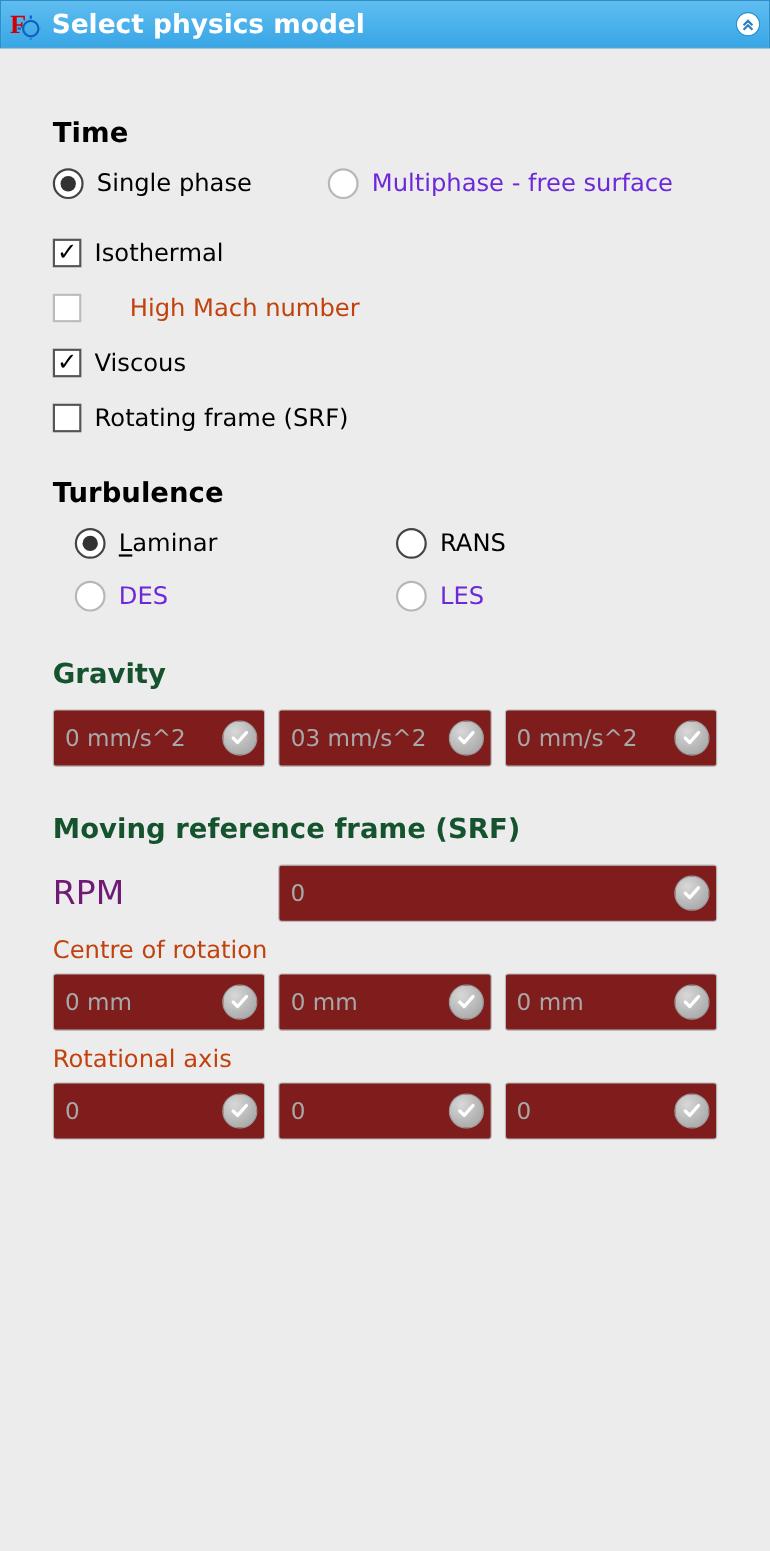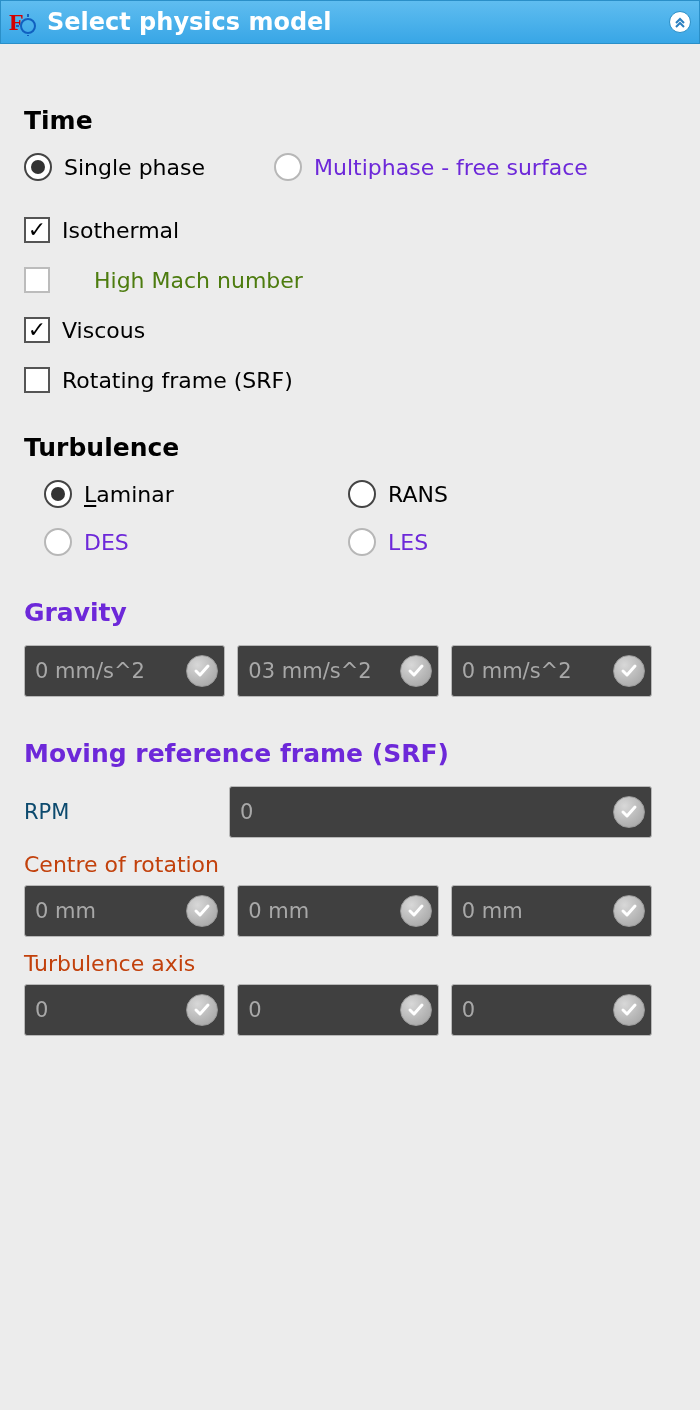--- a/index.html
+++ b/index.html
@@ -28,51 +28,51 @@
     position: relative;
   }
   .titlebar .spacer { flex: 1; }
   .titlebar .collapse-btn {
     width: 22px; height: 22px; border-radius: 50%;
     background: #fff; border: 1px solid #2a8fc8;
     display: flex; align-items: center; justify-content: center;
     cursor: pointer;
   }
   .content {
-    padding: 40px 48px 40px 24px;
+    padding: 40px 48px 40px 48px;
   }
   .section-heading {
     font-weight: bold;
     font-size: 25px;
     margin-top: 28px;
     margin-bottom: 18px;
   }
   .section-heading.first { margin-top: 22px; }
-  .section-heading.disabled { color: #6d28d9; }
+  .section-heading.disabled { color: #14532d; }
   .row { display: flex; gap: 0; margin-bottom: 18px; align-items: center; }
   .col { flex: 1; display: flex; align-items: center; }
   .radio-option {
     display: flex; align-items: center; gap: 12px; cursor: pointer;
   }
   .radio-option.disabled { color: #6d28d9; cursor: default; }
   .radio-circle {
     width: 28px; height: 28px; border-radius: 50%;
     border: 2.5px solid #444; background: #fff;
     display: flex; align-items: center; justify-content: center;
     flex-shrink: 0;
   }
   .radio-option.disabled .radio-circle { border-color: #b7b7b7; }
   .radio-dot {
     width: 14px; height: 14px; border-radius: 50%; background: #333;
   }
   .checkbox-option {
     display: flex; align-items: center; gap: 12px; cursor: pointer;
     margin-bottom: 24px;
   }
-  .checkbox-option.disabled { color: #4d7c0f; cursor: default; gap: 44px; }
+  .checkbox-option.disabled { color: #c2410c; cursor: default; gap: 44px; }
   .checkbox-box {
     width: 26px; height: 26px; border: 2px solid #555; background: #fff;
     display: flex; align-items: center; justify-content: center;
     flex-shrink: 0;
   }
   .checkbox-option.disabled .checkbox-box { border-color: #bcbcbc; }
   .checkmark { font-size: 22px; font-weight: bold; line-height: 1; color:#000; }
   .u { text-decoration: underline; text-decoration-thickness: 2px; text-underline-offset: 3px;}
   .turbulence { padding-left: 20px; text-align: right; }
   .turbulence .row { margin-bottom: 20px; }
@@ -82,42 +82,42 @@
     color: #c2410c;
     margin-top: 14px;
     margin-bottom: 8px;
   }
   .triple { display: flex; gap: 12px; }
   .input-wrap {
     flex: 1;
     height: 52px;
     border: 1.5px solid #b8b8b8;
     border-radius: 3px;
-    background: #404040;
+    background: #7f1d1d;
     display: flex;
     align-items: center;
     padding: 0 6px 0 10px;
     color: #a8a8a8;
     font-size: 21px;
     position: relative;
     overflow: hidden;
     white-space: nowrap;
   }
   .input-wrap .val { flex: 1; overflow: hidden; }
   .commit-btn {
     width: 32px; height: 32px; border-radius: 50%;
     background: radial-gradient(circle at 35% 30%, #d8d8d8 0%, #b5b5b5 60%, #a0a0a0 100%);
     border: 1px solid #9a9a9a;
     display: flex; align-items: center; justify-content: center;
     flex-shrink: 0;
     margin-left: 6px;
   }
   .commit-btn svg { width: 18px; height: 18px; }
   .rpm-row { display: flex; align-items: center; gap: 0; }
-  .rpm-row .rpm-label { width: 205px; color: #0c4a6e; font-size: 21px; }
+  .rpm-row .rpm-label { width: 205px; color: #701a75; font-size: 30px; }
   .rpm-row .input-wrap { flex: 1; }
 
 </style>
 </head>
 <body>
 
 <div class="titlebar">
   <span class="icon-app">
     <svg viewBox="0 0 28 28" width="28" height="28">
       <text x="0" y="22" font-family="serif" font-weight="bold" font-size="24" fill="#d20000">F</text>
@@ -284,21 +284,21 @@
     <div class="input-wrap">
       <span class="val">0 mm</span>
       <span class="commit-btn">
         <svg viewBox="0 0 18 18">
             <path d="M3 9 L7 13 L15 4" fill="none" stroke="#fff" stroke-width="3" stroke-linecap="round" stroke-linejoin="round"></path>
           </svg>
       </span>
     </div>
   </div>
 
-  <div class="field-label">Turbulence axis</div>
+  <div class="field-label">Rotational axis</div>
   <div class="triple">
     <div class="input-wrap">
       <span class="val">0</span>
       <span class="commit-btn">
         <svg viewBox="0 0 18 18">
             <path d="M3 9 L7 13 L15 4" fill="none" stroke="#fff" stroke-width="3" stroke-linecap="round" stroke-linejoin="round"></path>
           </svg>
       </span>
     </div>
     <div class="input-wrap">

